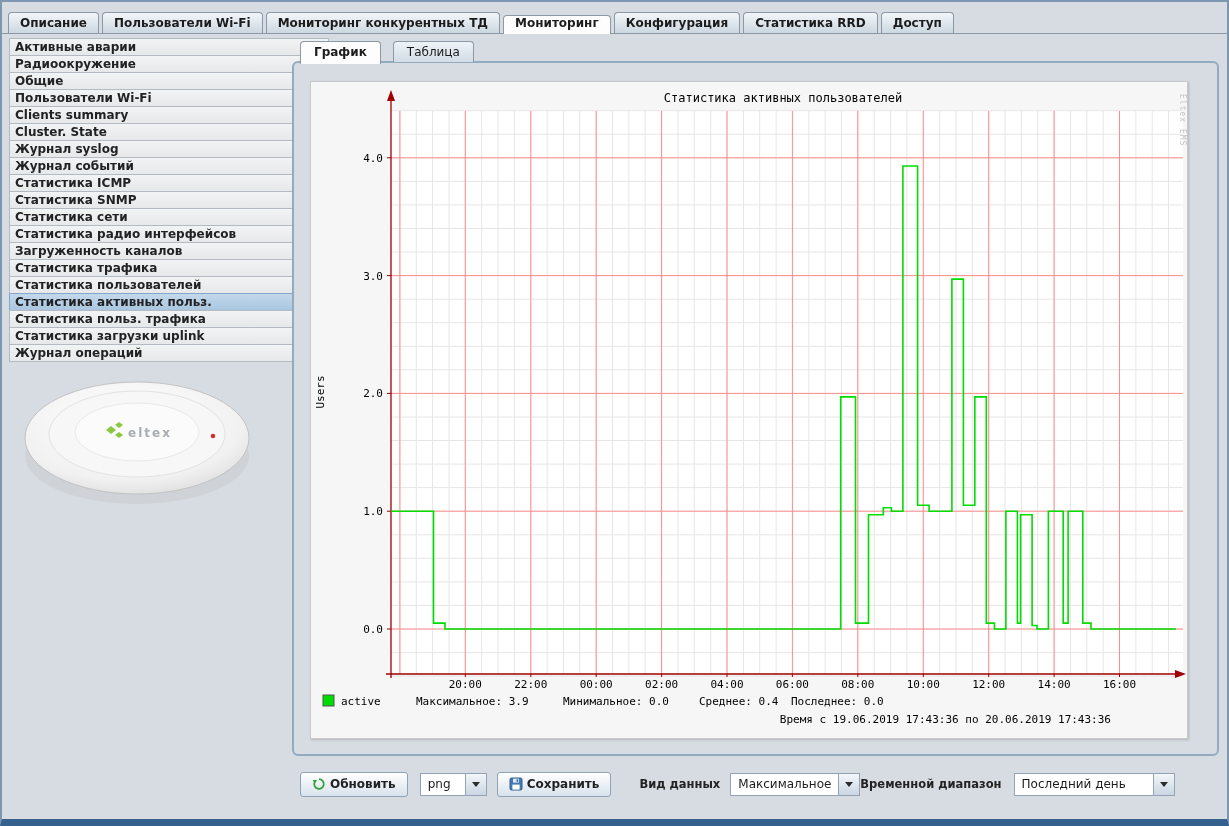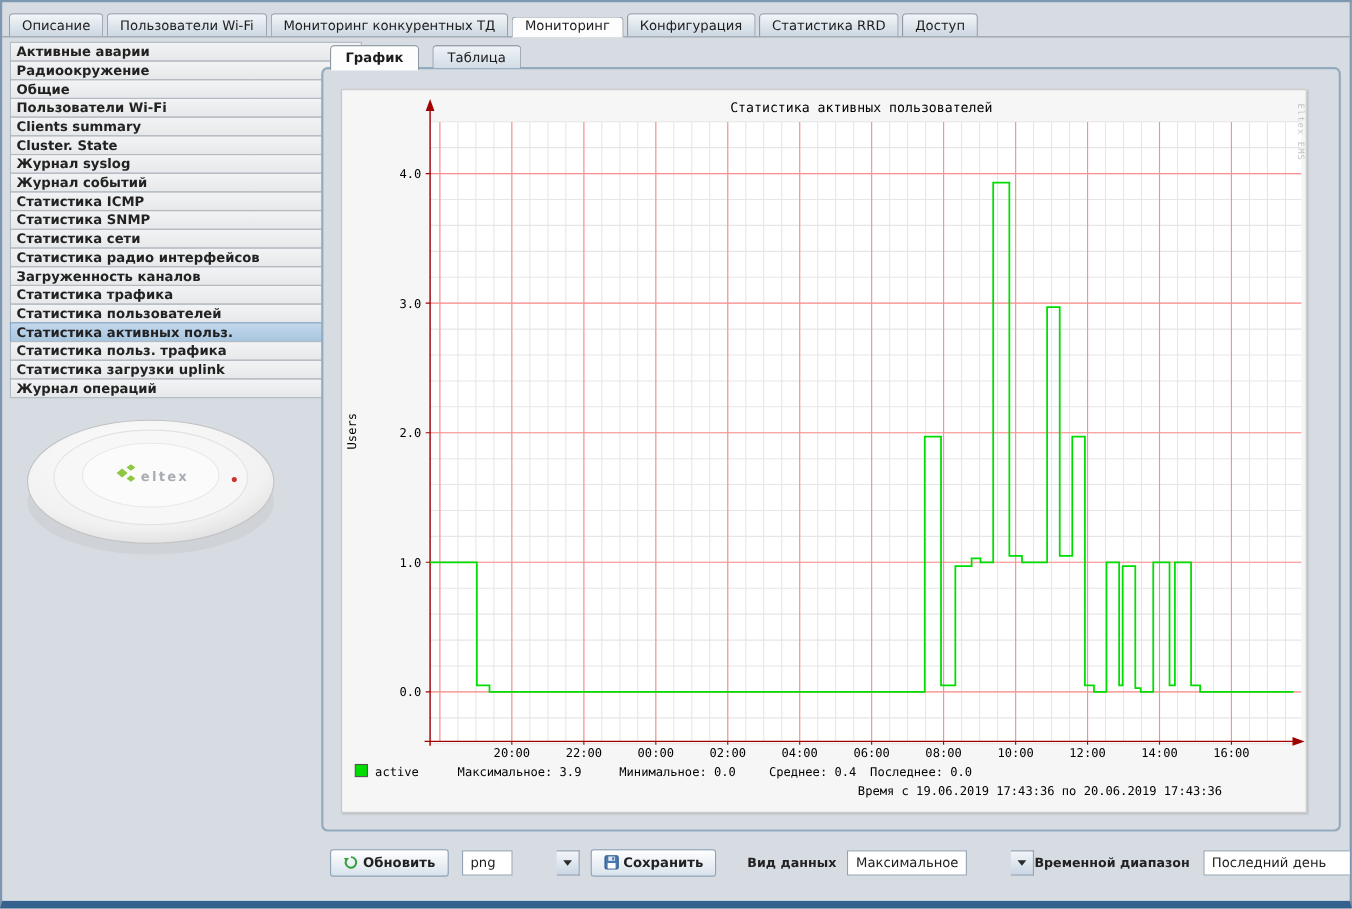--- a/index.html
+++ b/index.html
@@ -11,21 +11,21 @@
     font-family:"DejaVu Sans",sans-serif;color:#1c1c1c;overflow:hidden;
   }
   
   .tabbar{
     position:absolute;top:0;left:0;right:0;height:32px;
     display:flex;align-items:flex-end;gap:3px;padding:0 0 0 6px;
     border-bottom:1px solid #8c98a4;
   }
   .tab{
     border:1px solid #8c98a4;border-bottom:none;border-radius:4px 4px 0 0;
-    padding:3px 11px 3px;font-size:12px;font-weight:normal;
+    padding:3px 11px 3px;font-size:12px;font-weight:bold;
     background:linear-gradient(#f2f6f9,#ccd7e1);cursor:default;white-space:nowrap;
   }
   .tab.sel{background:#fdfdfd;padding-top:0;margin-bottom:-1px;padding-bottom:4px;}
   
   .content{position:absolute;top:33px;left:2px;right:2px;bottom:0;}
   
   .sidebar{position:absolute;top:4px;left:5px;width:320px;}
   .side-item{
     height:18px;line-height:15px;padding:1px 5px;margin-top:-1px;
     font-size:12px;font-weight:bold;color:#222;
@@ -57,21 +57,21 @@
   svg .leg  {font:11px "DejaVu Sans Mono",monospace;fill:#000;}
   svg .wm   {font:8px  "DejaVu Sans Mono",monospace;fill:#c4c4c4;letter-spacing:1px;}
   
   .toolbar{display:flex;align-items:center;margin:14px 0 0 8px;height:28px;}
   .tool-btn{
     display:inline-flex;align-items:center;gap:4px;height:25px;
     padding:2px 11px;font-family:"DejaVu Sans",sans-serif;font-size:12px;font-weight:bold;color:#222;
     background:linear-gradient(#ffffff,#d8e2ec);border:1px solid #8fa3b6;border-radius:3px;cursor:default;
   }
   .tool-label{font-size:11.5px;font-weight:bold;color:#222;white-space:nowrap;}
-  .combo{display:inline-flex;height:23px;cursor:default;gap:40px;}
+  .combo{display:inline-flex;height:23px;cursor:default;}
   .combo-val{
     display:inline-flex;align-items:center;background:#fff;
     border:1px solid #93a3b3;padding:0 7px;font-size:12px;white-space:nowrap;
   }
   .combo-btn{
     width:21px;display:inline-flex;align-items:center;justify-content:center;
     background:linear-gradient(#f3f6fa,#c9d6e3);border:1px solid #93a3b3;border-left:none;
   }
   .tri{width:0;height:0;border-left:4px solid transparent;border-right:4px solid transparent;border-top:5px solid #2b2b2b;}
   .sp12{margin-left:12px;} .sp10{margin-left:10px;} .sp28{margin-left:28px;} .sp40{}

